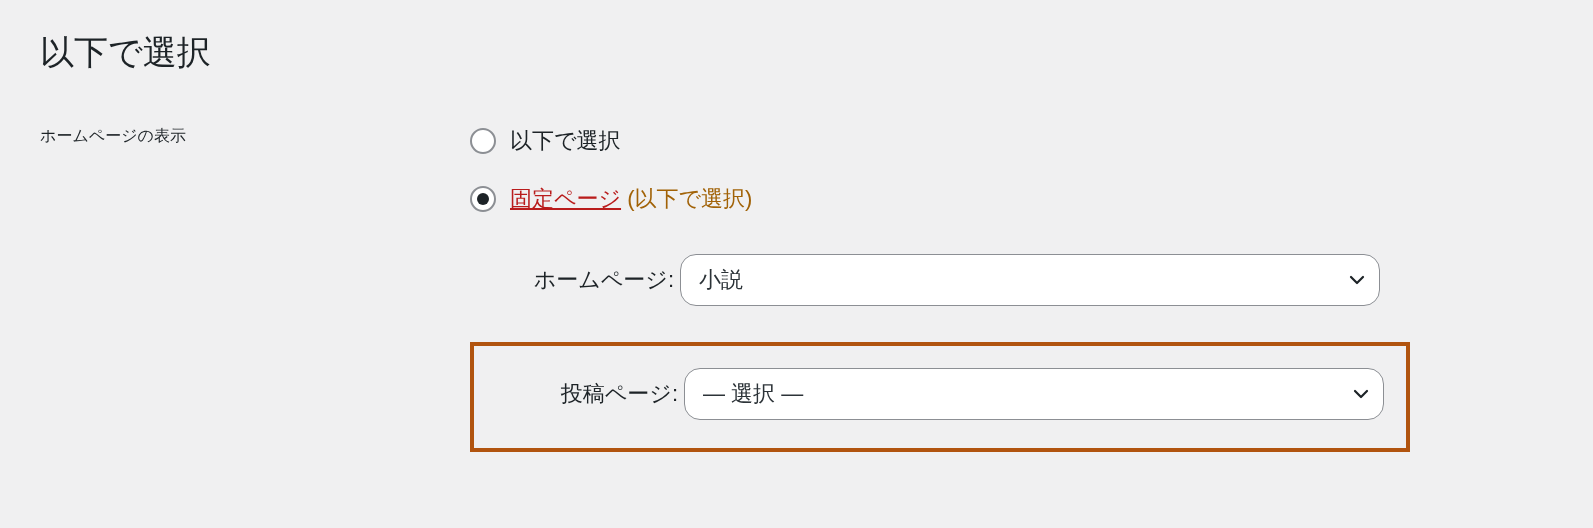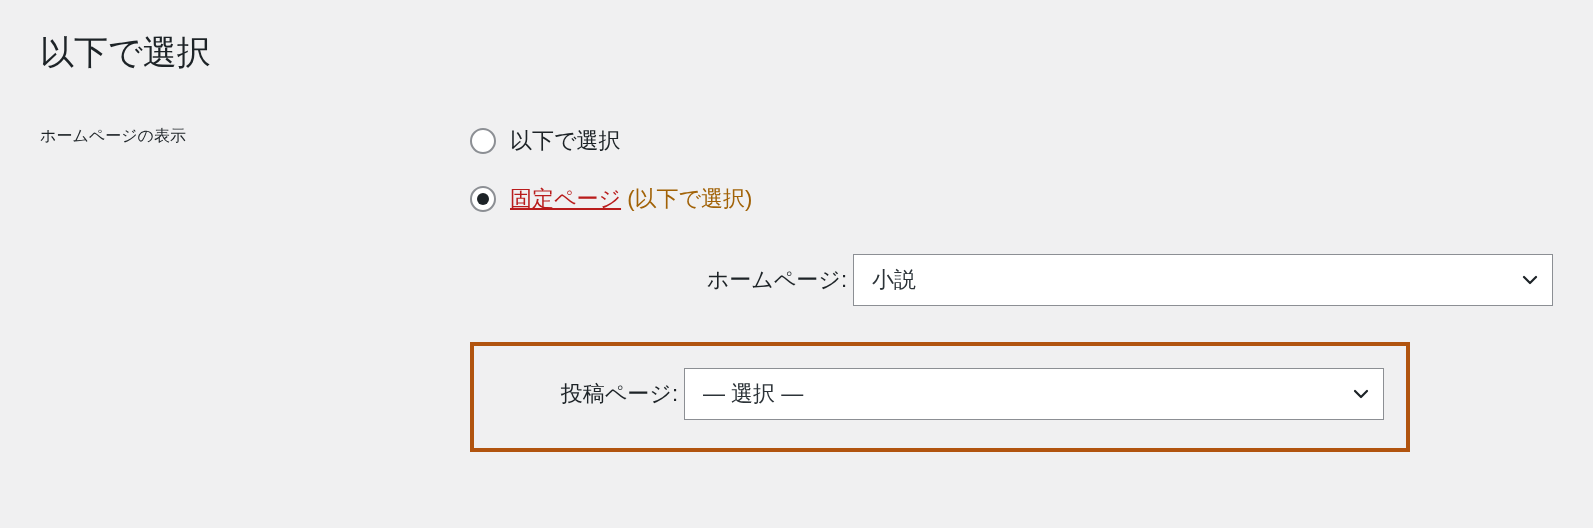--- a/index.html
+++ b/index.html
@@ -90,21 +90,21 @@
     padding-right: 6px;
     font-size: 22px;
     color: #1d2327;
   }
   .select-box {
     position: relative;
     width: 700px;
     height: 52px;
     background: #fff;
     border: 1px solid #8c8f94;
-    border-radius: 0;
+    border-radius: 16px;
     display: flex;
     align-items: center;
     padding: 0 44px 0 18px;
     font-size: 22px;
     color: #2c3338;
     cursor: pointer;
     user-select: none;
   }
   .select-box .chev {
     position: absolute;
@@ -142,21 +142,21 @@
         </div>
 
         <div class="radio-row">
           <span class="radio checked"></span>
           <span class="radio-label">
             <span class="link">固定ページ</span><span class="suffix"> (以下で選択)</span>
           </span>
         </div>
 
         <div class="select-block">
-          <div class="select-row" style="margin-bottom:6px;justify-content:flex-end;">
+          <div class="select-row" style="margin-bottom:6px;">
             <div class="inline-label">ホームページ:</div>
             <div class="select-box">
               <span>小説</span>
               <span class="chev">
                 <svg viewBox="0 0 20 20" width="20" height="20">
                       <path d="M4 7l6 6 6-6" fill="none" stroke="#1d2327" stroke-width="2.2" stroke-linecap="round" stroke-linejoin="round"></path>
                     </svg>
               </span>
             </div>
           </div>

